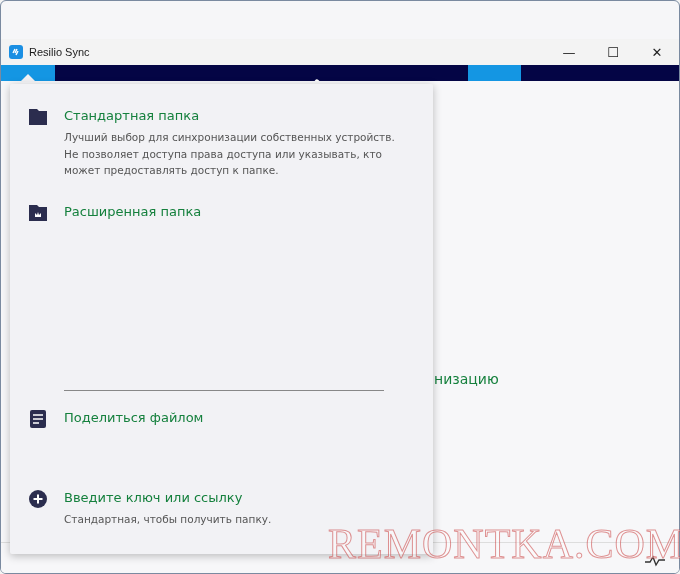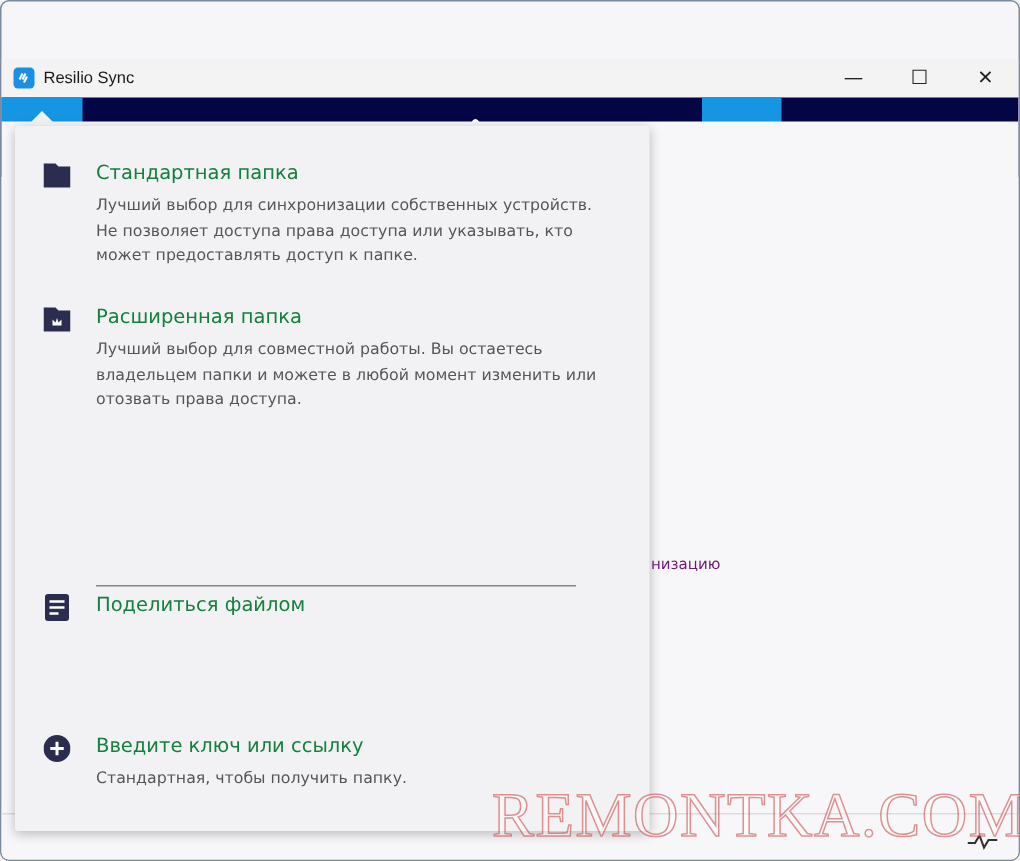--- a/index.html
+++ b/index.html
@@ -10,21 +10,21 @@
   .app-title{font-size:11px;color:#1b1b1b;margin-left:6px;font-family:"Liberation Sans",sans-serif;}
   .win-controls{position:absolute;right:0;top:0;height:26px;display:flex;}
   .win-btn{width:44px;height:26px;display:flex;align-items:center;justify-content:center;color:#222;font-size:13px;}
   .header{height:53px;background:#040545;position:relative;}
   .add-btn{position:absolute;left:0;top:0;width:54px;height:53px;background:#1496e3;display:flex;align-items:center;justify-content:center;}
   .logo{position:absolute;left:304px;top:14px;display:flex;align-items:center;gap:6px;}
   .logo-text{color:#f97316;font-weight:bold;font-size:14px;font-family:"Liberation Sans",sans-serif;}
   .nav-btn{position:absolute;top:0;width:53px;height:53px;display:flex;align-items:center;justify-content:center;}
   .nav-btn.active{background:#1496e3;}
   .content{position:absolute;left:0;top:80px;width:678px;height:492px;background:#f7f7f9;}
-  .bg-text{position:absolute;left:433px;top:290px;font-size:10px;color:#701a75;}
+  .bg-text{position:absolute;left:433px;top:290px;font-size:14px;color:#15803d;}
   .statusbar{position:absolute;left:0;bottom:0;width:678px;height:30px;border-top:1px solid #ddd;background:#f7f7f9;}
   .pulse{position:absolute;right:14px;bottom:6px;}
   .menu{position:absolute;left:9px;top:83px;width:423px;height:470px;background:#f2f2f5;box-shadow:0 2px 8px rgba(0,0,0,0.25);border-radius:2px;}
   .caret{position:absolute;left:19px;top:73px;width:0;height:0;border-left:8px solid transparent;border-right:8px solid transparent;border-bottom:8px solid #f2f2f5;}
   .item{position:absolute;left:0;width:423px;cursor:pointer;}
   .item .ico{position:absolute;left:19px;top:0;width:18px;height:18px;}
   .item .ttl{position:absolute;left:54px;top:0;font-size:13px;color:#15803d;font-weight:500;white-space:nowrap;}
   .item .desc{position:absolute;left:54px;top:21px;font-size:10.5px;color:#555;line-height:16.5px;width:340px;}
   .divider{position:absolute;left:54px;top:306px;width:320px;height:1px;background:#888;}
   .watermark{position:absolute;left:328px;top:520px;font-family:"Liberation Serif","DejaVu Serif",serif;font-size:42px;color:rgba(255,255,255,0.4);-webkit-text-stroke:1px rgba(200,60,60,0.55);letter-spacing:1px;white-space:nowrap;}
@@ -111,24 +111,23 @@
         </svg>
       <span class="ttl">Стандартная папка</span>
       <div class="desc">Лучший выбор для синхронизации собственных устройств. Не позволяет доступа права доступа или указывать, кто может предоставлять доступ к папке.</div>
     </div>
     <div class="item" style="top:120px;height:70px;">
       <svg class="ico" viewBox="0 0 18 18">
           <path d="M0 1 H8 L10 3 H18 V17 H0 Z" fill="#2b2d4e"></path>
           <path d="M6 13 L6 9 L8 11 L9 8 L10 11 L12 9 L12 13 Z" fill="#fff"></path>
         </svg>
       <span class="ttl">Расширенная папка</span>
-      <div class="desc">Лучший выбор для совместной работы. Вы остаетесь владельцем папки и можете в любой момент изменить или отозвать права доступа.</div>
     </div>
     <div class="divider"></div>
-    <div class="item" style="top:312px;height:55px;">
+    <div class="item" style="top:326px;height:55px;">
       <svg class="ico" viewBox="0 0 18 18">
           <rect x="1" y="0" width="16" height="18" rx="2" fill="#2b2d4e"></rect>
           <path d="M4 5 H14 M4 9 H14 M4 13 H10" stroke="#fff" stroke-width="1.6"></path>
         </svg>
       <span class="ttl">Поделиться файлом</span>
     </div>
     <div class="item" style="top:406px;height:40px;">
       <svg class="ico" viewBox="0 0 18 18">
           <circle cx="9" cy="9" r="9" fill="#2b2d4e"></circle>
           <path d="M9 4.5 V13.5 M4.5 9 H13.5" stroke="#fff" stroke-width="2"></path>

